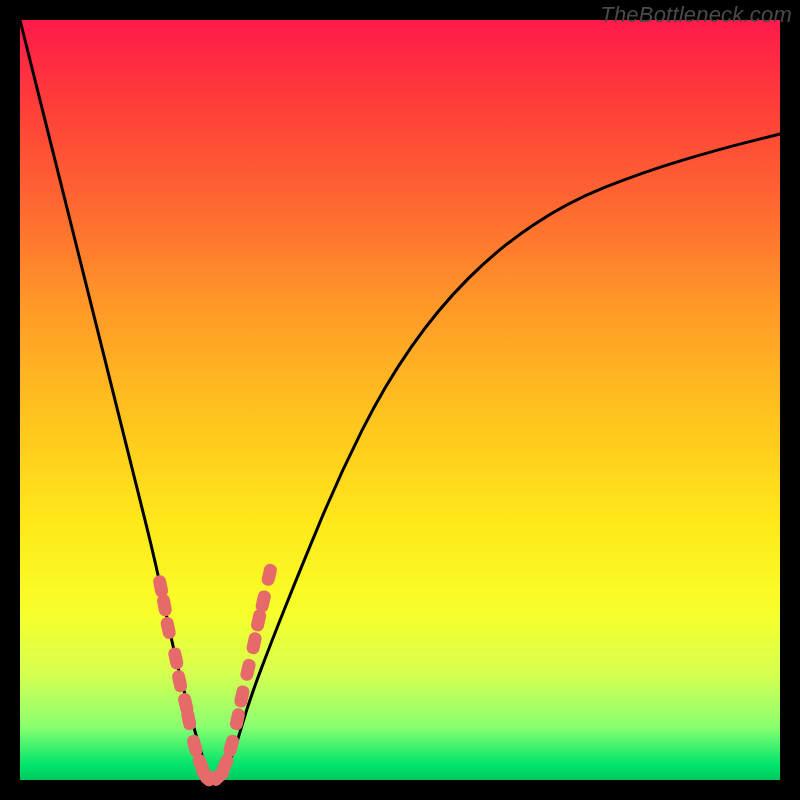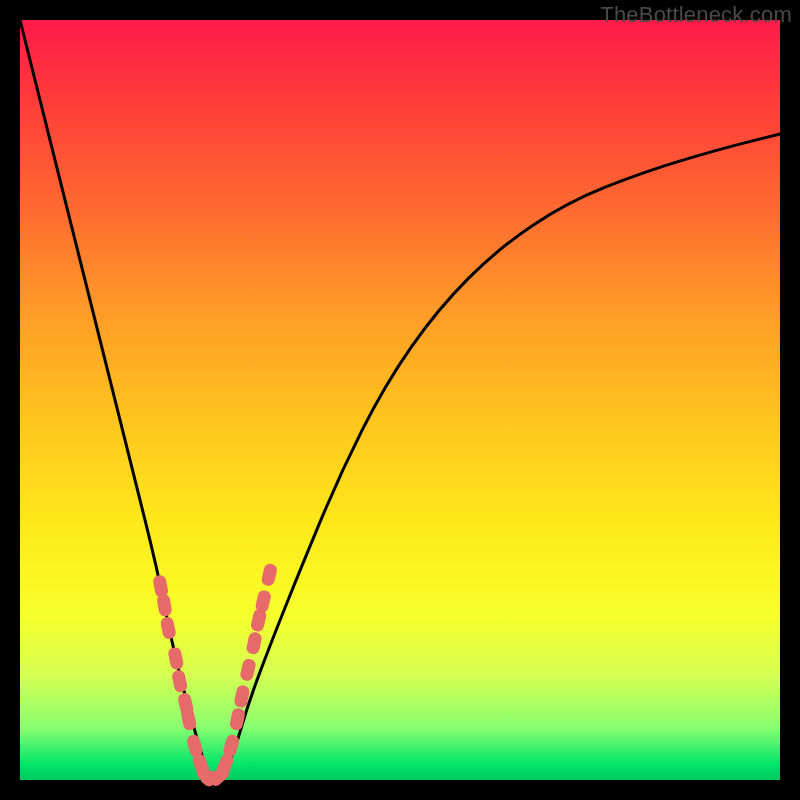--- a/index.html
+++ b/index.html
@@ -11,20 +11,21 @@
     background: #000;
     font-family: Arial, Helvetica, sans-serif;
   }
   .frame {
     position: absolute;
     left: 0;
     top: 0;
     width: 800px;
     height: 800px;
     background: #000;
+    font-style: italic;
   }
   .plot {
     position: absolute;
     left: 20px;
     top: 20px;
     width: 760px;
     height: 760px;
     background: linear-gradient(to bottom,
       #ff1a4a 0%,
       #ff3a3a 10%,

